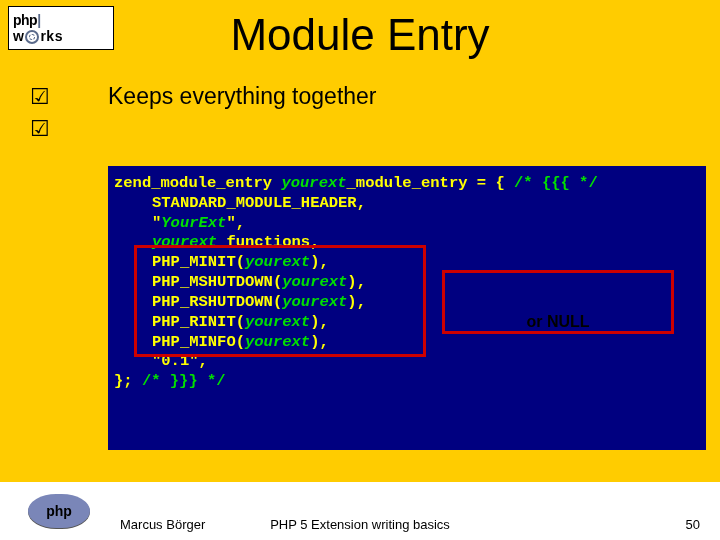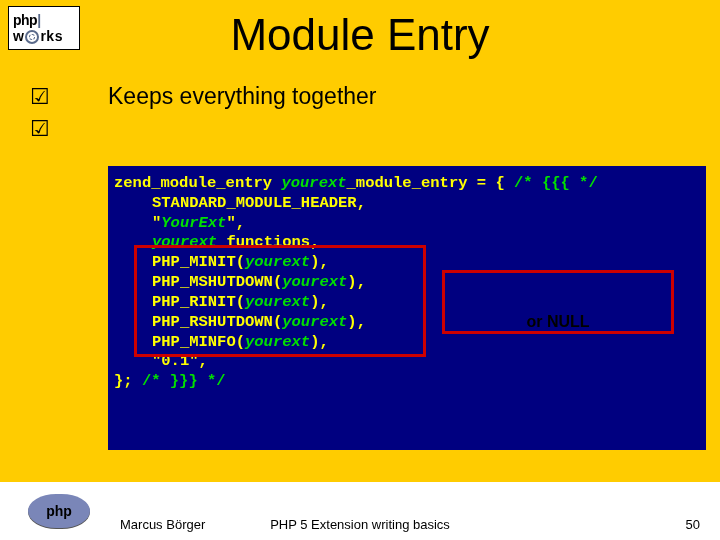--- a/index.html
+++ b/index.html
@@ -1,17 +1,17 @@
 <!DOCTYPE html>
 <html><head>
 <meta charset="utf-8">
 <style>
   * { margin: 0; padding: 0; box-sizing: border-box; }
   body { width: 720px; height: 540px; background: #ffcc00; font-family: Verdana, Geneva, sans-serif; position: relative; overflow: hidden; }
-  .logo-top { position: absolute; top: 6px; left: 8px; width: 72px; height: 44px; background: #fff; border: 1px solid #000; display: flex; flex-direction: column; justify-content: center; padding: 2px 4px; }
+  .logo-top { position: absolute; top: 6px; left: 8px; width: 106px; height: 44px; background: #fff; border: 1px solid #000; display: flex; flex-direction: column; justify-content: center; padding: 2px 4px; }
   .logo-top .l1 { font-size: 14px; font-weight: bold; color: #000; letter-spacing: -0.5px; }
   .logo-top .l1 .bar { color: #5a6a8a; }
   .logo-top .l2 { font-size: 14px; font-weight: bold; color: #000; letter-spacing: 0.5px; }
   .logo-top .gear { display:inline-block; width:14px; height:14px; border:2px solid #5a6a8a; border-radius:50%; position:relative; vertical-align:middle; margin:0 1px; }
   .logo-top .gear::before { content:""; position:absolute; inset:2px; border:1.5px dashed #5a6a8a; border-radius:50%; }
   .title { position: absolute; top: 10px; left: 0; width: 100%; text-align: center; font-size: 44px; font-family: Verdana, sans-serif; color: #000; }
   .bullets { position: absolute; top: 82px; left: 108px; right: 20px; }
   .bullet-row { display: flex; align-items: flex-start; margin-bottom: 2px; }
   .check-icon { position: absolute; margin-left: -78px; margin-top: 2px; font-size: 22px; color: #000; }
   .bullet-text { font-size: 23px; color: #000; line-height: 1.3; }
@@ -49,22 +49,22 @@
   </div>
 </div>
 
 <div class="code-block">
   <div><span class="y">zend_module_entry </span><span class="gi">yourext</span><span class="y">_module_entry = { </span><span class="g">/* {{{ */</span></div>
   <div class="indent"><span class="y">STANDARD_MODULE_HEADER,</span></div>
   <div class="indent"><span class="y">"</span><span class="gi">YourExt</span><span class="y">",</span></div>
   <div class="indent"><span class="gi">yourext</span><span class="y">_functions,</span></div>
   <div class="indent"><span class="y">PHP_MINIT(</span><span class="gi">yourext</span><span class="y">),</span></div>
   <div class="indent"><span class="y">PHP_MSHUTDOWN(</span><span class="gi">yourext</span><span class="y">),</span></div>
+  <div class="indent"><span class="y">PHP_RSHUTDOWN(</span><span class="gi">yourext</span><span class="y">),</span></div>
   <div class="indent"><span class="y">PHP_RINIT(</span><span class="gi">yourext</span><span class="y">),</span></div>
-  <div class="indent"><span class="y">PHP_RSHUTDOWN(</span><span class="gi">yourext</span><span class="y">),</span></div>
   <div class="indent"><span class="y">PHP_MINFO(</span><span class="gi">yourext</span><span class="y">),</span></div>
   <div class="indent"><span class="y">"0.1",</span></div>
   <div><span class="y">}; </span><span class="g">/* }}} */</span></div>
 </div>
 
 <div class="red-box a"></div>
 <div class="red-box b">
     <span>or NULL</span>
   </div>
 

